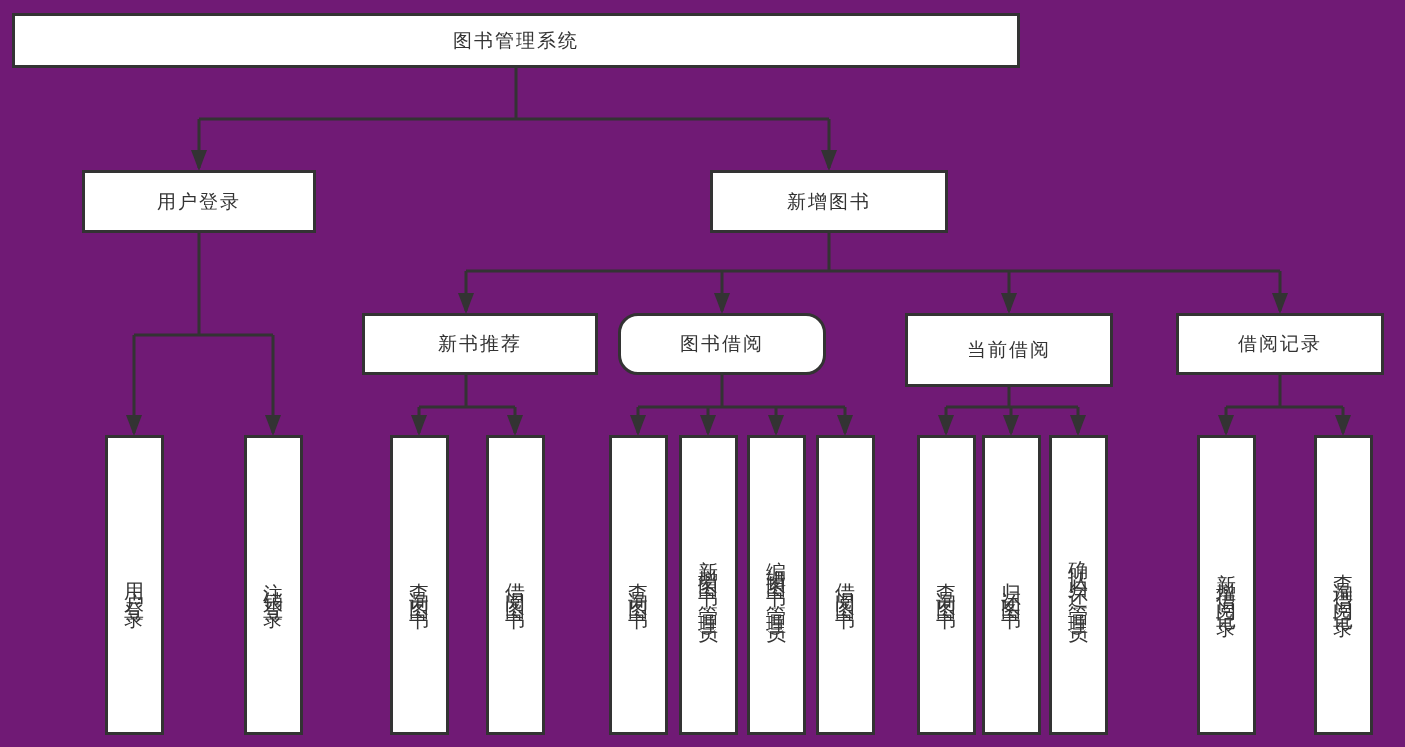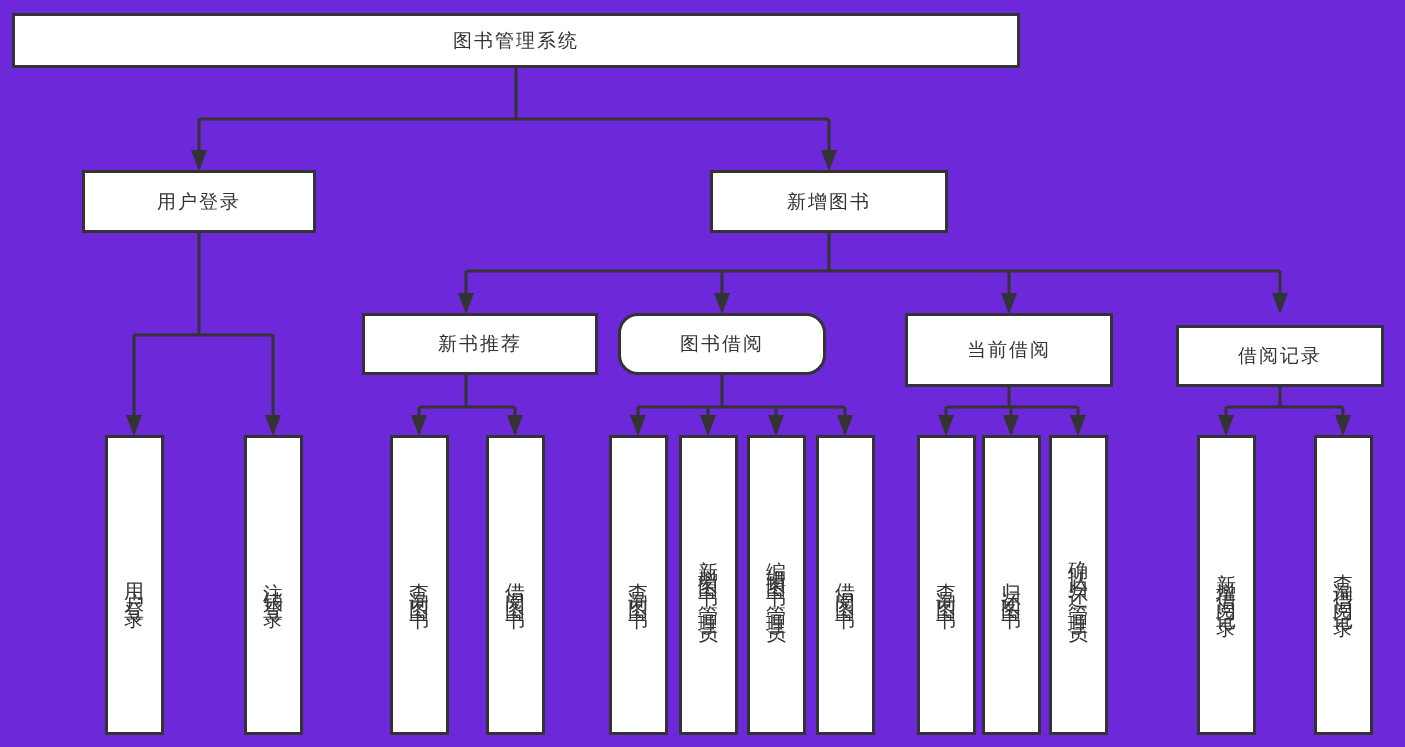--- a/index.html
+++ b/index.html
@@ -1,20 +1,20 @@
 <!DOCTYPE html>
 <html><head>
 <meta charset="utf-8">
 <style>
   html, body { margin: 0; padding: 0; background: #fff; }
   .stage {
     position: relative;
     width: 1405px;
     height: 747px;
-    background: #6d28d9;
+    background: #701a75;
     font-family: "Liberation Sans", sans-serif;
     overflow: hidden;
   }
   .connectors {
     position: absolute;
     left: 0; top: 0;
     width: 1405px; height: 747px;
   }
   .box {
     position: absolute;
@@ -49,21 +49,21 @@
   }
   
   .n-root   { left: 12px;   top: 13px;  width: 1008px; height: 55px; }
   
   .n-login  { left: 82px;   top: 170px; width: 234px;  height: 63px; }
   .n-mgmt   { left: 710px;  top: 170px; width: 238px;  height: 63px; }
   
   .n-newrec { left: 362px;  top: 313px; width: 236px;  height: 62px; }
   .n-borrow { left: 618px;  top: 313px; width: 208px;  height: 62px; border-radius: 20px; }
   .n-curr   { left: 905px;  top: 313px; width: 208px;  height: 74px; }
-  .n-record { left: 1176px; top: 313px; width: 208px;  height: 62px; margin-top: 12px; }
+  .n-record { left: 1176px; top: 313px; width: 208px;  height: 62px; }
   
   .leaf     { top: 435px; width: 59px; height: 300px; }
   .l-a1 { left: 105px; }  .l-a2 { left: 244px; }
   .l-b1 { left: 390px; }  .l-b2 { left: 486px; }
   .l-c1 { left: 609px; }  .l-c2 { left: 679px; }  .l-c3 { left: 747px; }  .l-c4 { left: 816px; }
   .l-d1 { left: 917px; }  .l-d2 { left: 982px; }  .l-d3 { left: 1049px; }
   .l-e1 { left: 1197px; } .l-e2 { left: 1314px; }
   .watermark {
     position: absolute;
     right: 3px;

